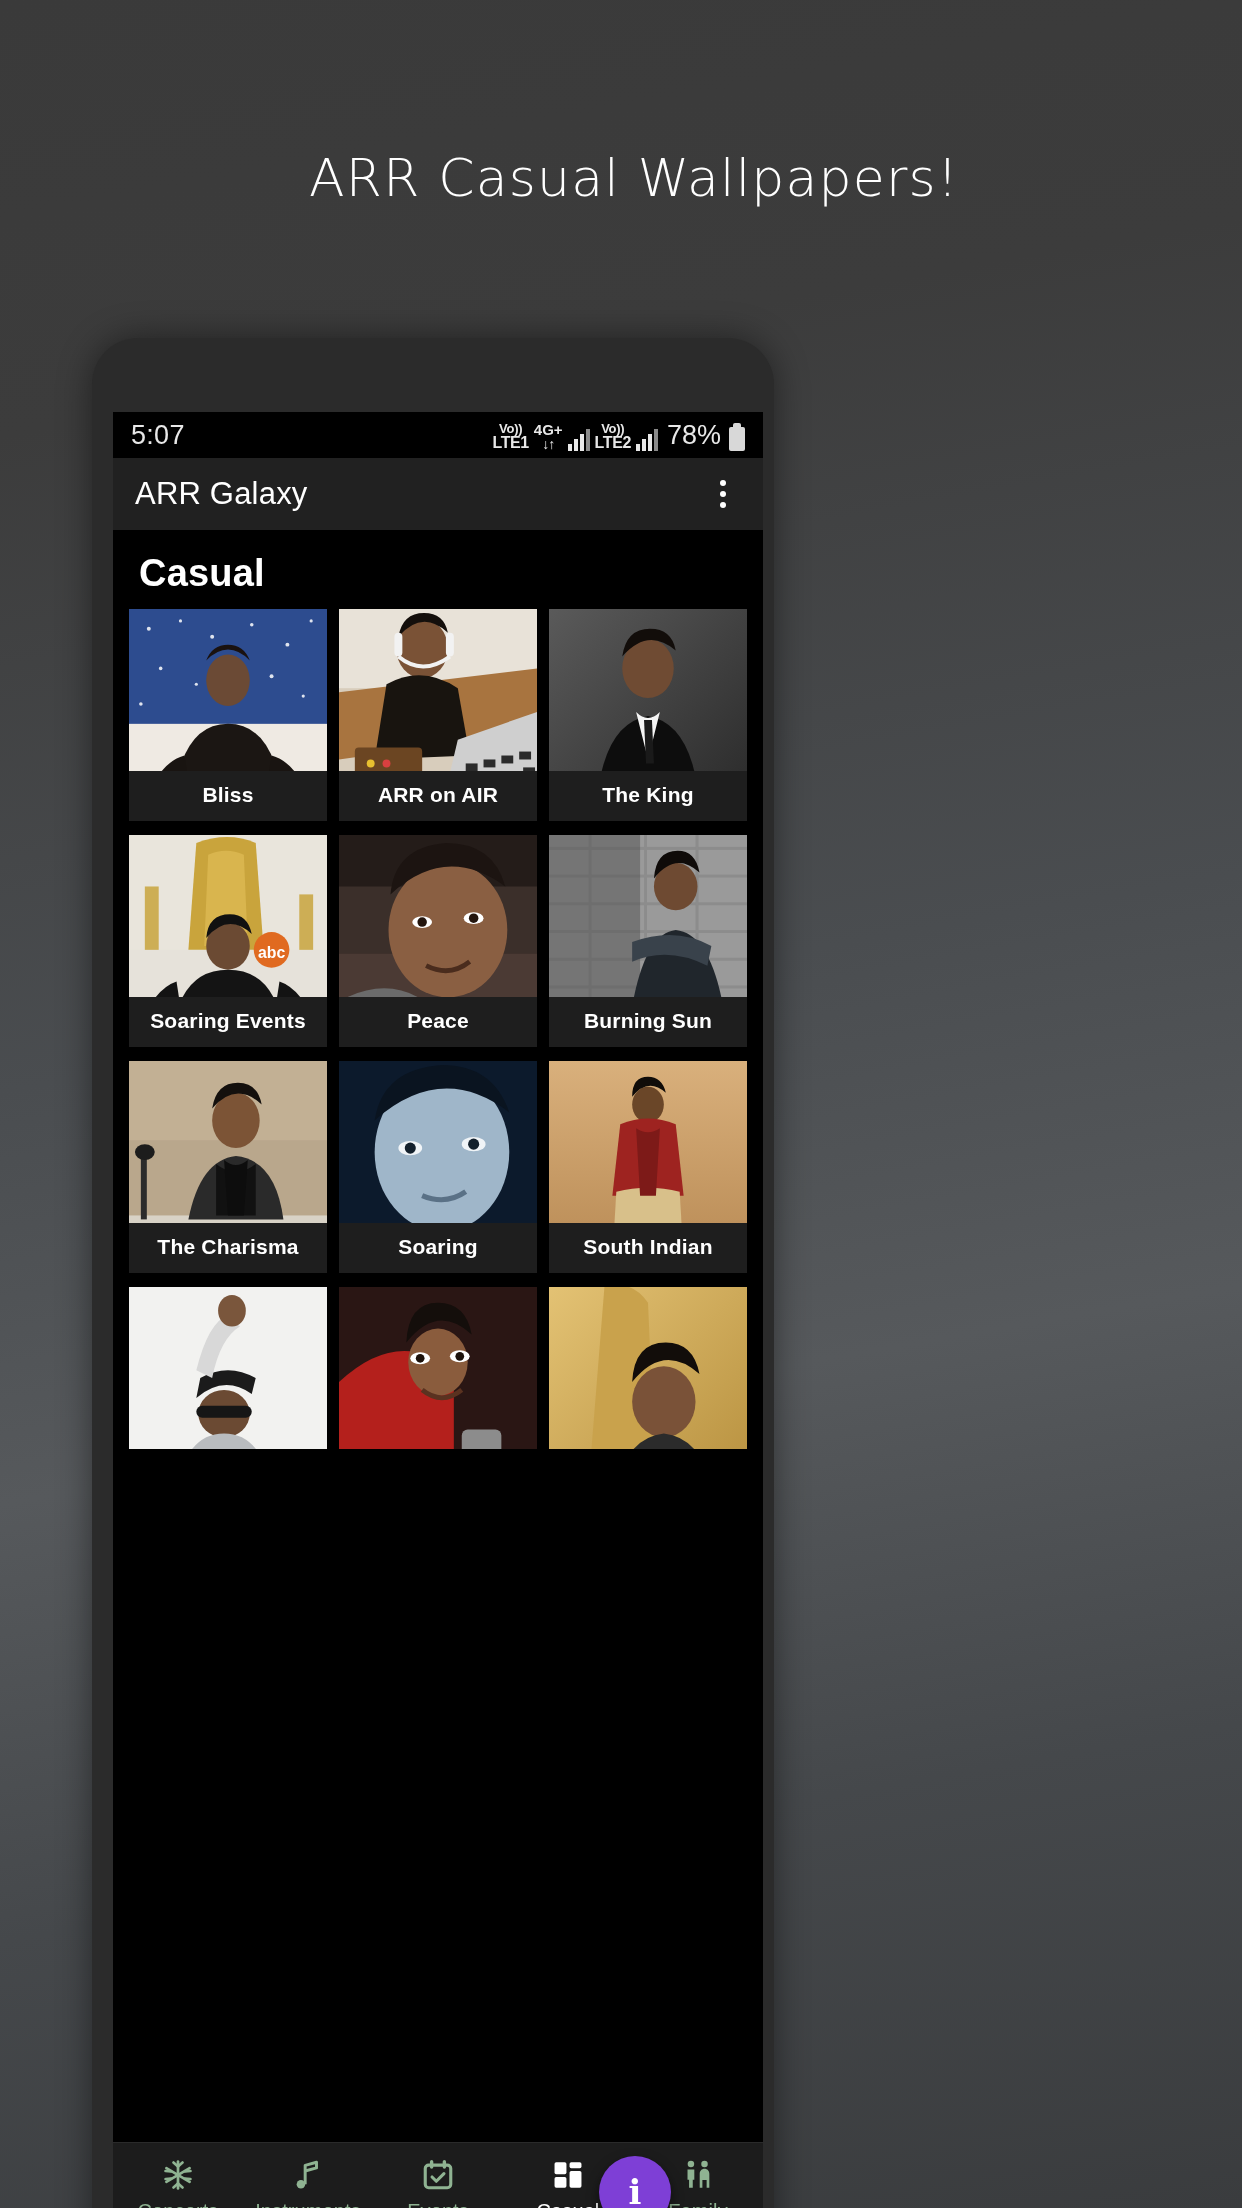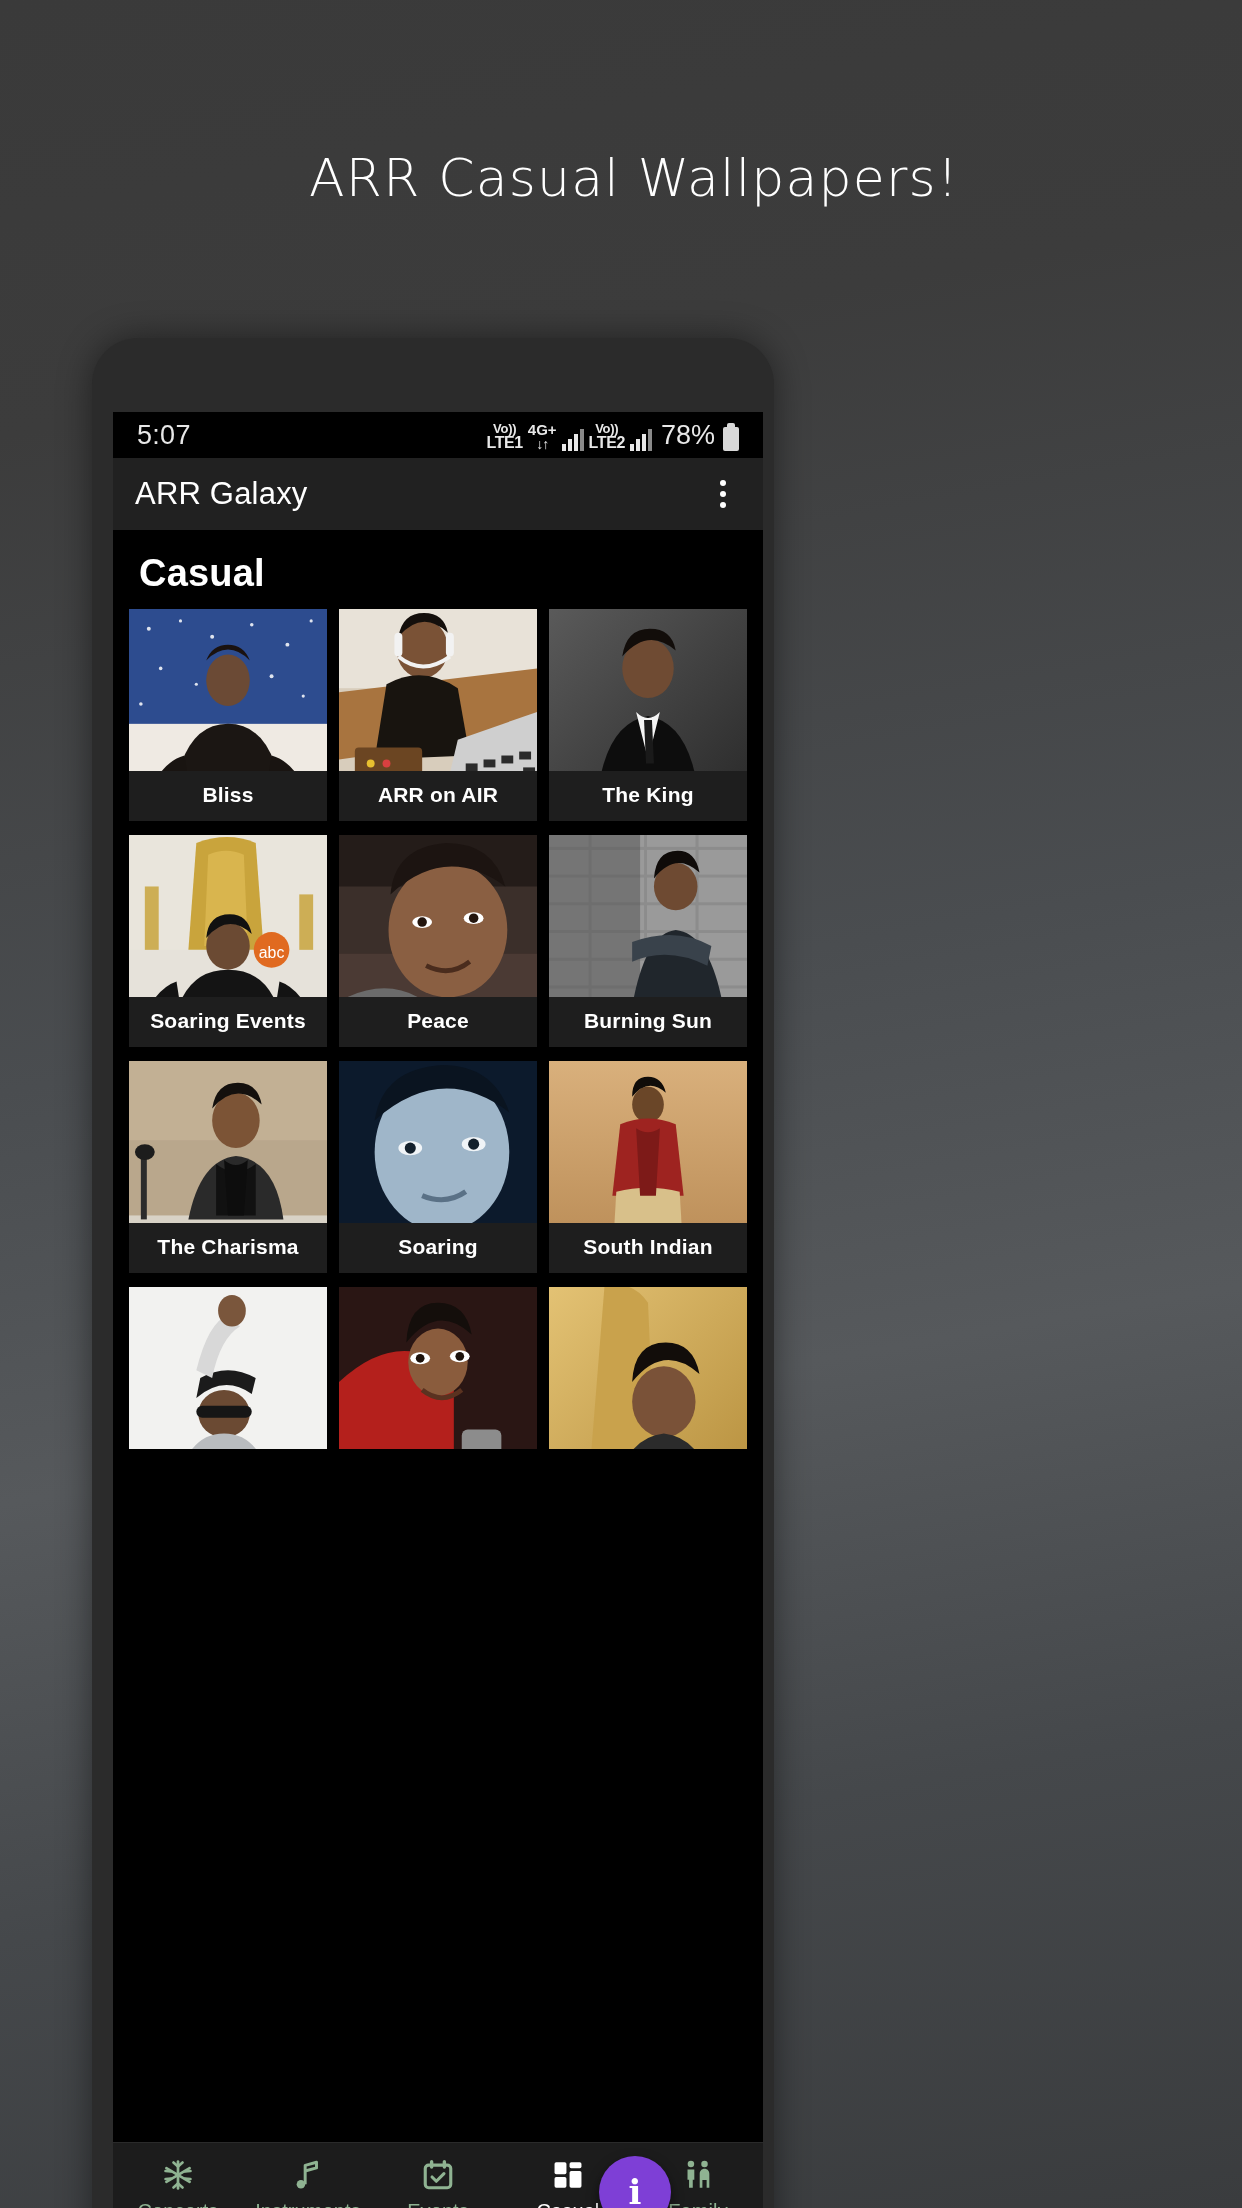--- a/index.html
+++ b/index.html
@@ -40,21 +40,21 @@
     width: 650px; height: 1826px;
     background: #000000;
     overflow: hidden;
   }
 
   
   .statusbar {
     height: 46px; width: 100%;
     background: #000;
     display: flex; align-items: center;
-    padding: 0 24px;
+    padding: 0 18px;
     color: #e8e8e8;
   }
   .sb-time { font-size: 27px; font-weight: 400; letter-spacing: .3px; }
   .sb-right { margin-left: auto; display: flex; align-items: flex-end; gap: 5px; }
   .volte { display: flex; flex-direction: column; align-items: center; line-height: 1; }
   .volte .v1 { font-size: 13px; font-weight: 700; letter-spacing: -.3px; }
   .volte .v2 { font-size: 16px; font-weight: 700; letter-spacing: -.4px; }
   .netblk { display: flex; flex-direction: column; align-items: center; line-height: 1; }
   .netblk .n1 { font-size: 15px; font-weight: 700; }
   .netblk .n2 { font-size: 14px; letter-spacing: -1px; }
@@ -88,21 +88,21 @@
   .content { background:#000; height: calc(100% - 46px - 72px); position: relative; overflow: hidden; }
   .section-title {
     color:#fff; font-size:38px; font-weight:700; letter-spacing:.2px;
     padding: 22px 0 14px 26px;
   }
   .grid {
     display:grid; grid-template-columns: repeat(3, 1fr);
     gap: 14px 12px; padding: 0 16px;
   }
   .tile { background:#1e1e1e; border-radius:0; overflow:hidden; cursor:pointer; }
-  .tile-img { width:100%; height: 162px; display:block; position:relative; overflow:hidden; }
+  .tile-img { width:100%; height: 162px; display:block; position:relative; overflow:hidden;font-weight:bold; }
   .tile-cap {
     color:#fff; font-size:21px; font-weight:700; text-align:center;
     padding: 12px 4px 14px; letter-spacing:.2px;
   }
 
   
   .fab {
     position:absolute; right: 92px; bottom: 10px;
     width: 72px; height: 72px; border-radius: 50%;
     background: #7E3FD6;

